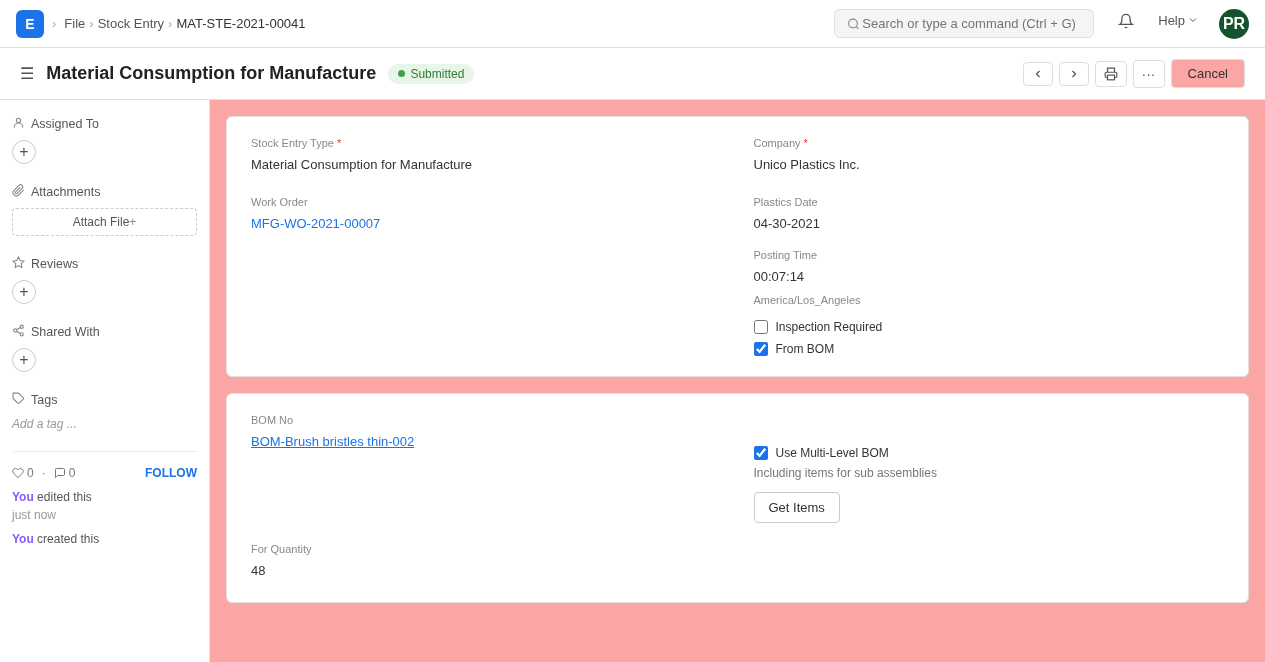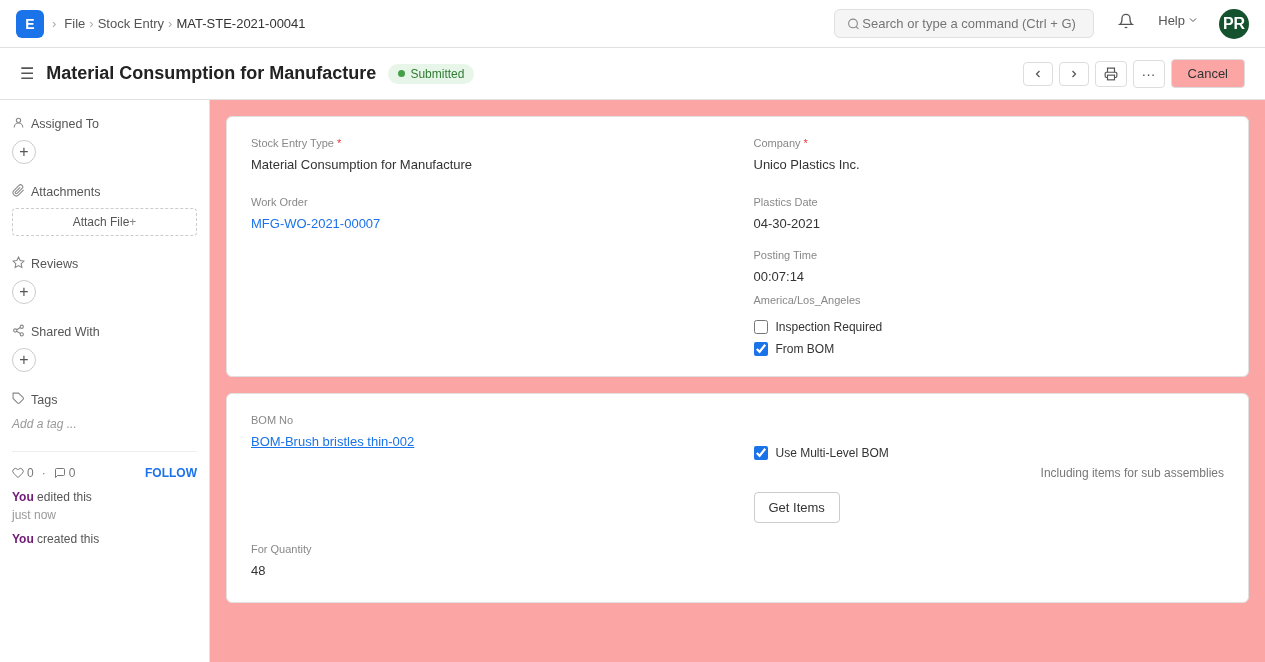--- a/index.html
+++ b/index.html
@@ -61,39 +61,39 @@
       border: 1px dashed #ccc; border-radius: 4px; padding: 6px 10px;
       color: #555; font-size: 12px; cursor: pointer; background: #fff; width: 100%;
     }
     .tags-add { color: #999; font-size: 12px; cursor: pointer; font-style: italic; }
 
     
     .social-bar { display: flex; align-items: center; gap: 8px; margin-top: 4px; font-size: 12px; color: #777; }
     .social-bar span { display: flex; align-items: center; gap: 3px; }
     .follow-btn { margin-left: auto; background: none; border: none; color: #1a73e8; font-size: 12px; font-weight: 600; cursor: pointer; }
     .activity { font-size: 12px; color: #555; line-height: 1.5; margin-top: 8px; }
-    .activity strong { color: #701a75; }
+    .activity strong { color: #8b5cf6; }
 
     
     .main { flex: 1; overflow-y: auto; padding: 16px; background: #fca5a5; }
     .card { background: #fff; border: 1px solid #e0e0e0; border-radius: 6px; padding: 20px 24px; margin-bottom: 16px; }
     .form-grid { display: grid; grid-template-columns: 1fr 1fr; gap: 20px 32px; }
     .form-field { display: flex; flex-direction: column; gap: 4px; }
     .form-label { font-size: 11px; color: #888; font-weight: 500; display: flex; align-items: center; gap: 3px; }
     .required-star { color: #e53935; }
     .form-value { font-size: 13px; color: #333; padding: 4px 0; }
     .checkbox-row { display: flex; align-items: center; gap: 8px; margin-top: 8px; }
     .checkbox-row label { font-size: 12px; color: #333; cursor: pointer; }
     input[type="checkbox"] { width: 14px; height: 14px; cursor: pointer; accent-color: #1a73e8; }
     .timezone-text { font-size: 11px; color: #888; margin-top: 2px; }
     .get-items-btn {
       background: #fff; border: 1px solid #ccc; border-radius: 4px;
       padding: 7px 14px; font-size: 13px; color: #333; cursor: pointer; font-weight: 500;
     }
-    .sub-text { font-size: 12px; color: #777; margin-top: 4px; text-align: right; }
+    .sub-text { font-size: 12px; color: #777; margin-top: 4px; }
   </style>
 </head>
 <body>
 
 <nav class="topnav">
   <div class="app-icon">
     <span>E</span>
   </div>
   <span class="breadcrumb-sep">›</span>
   <div class="breadcrumb">

